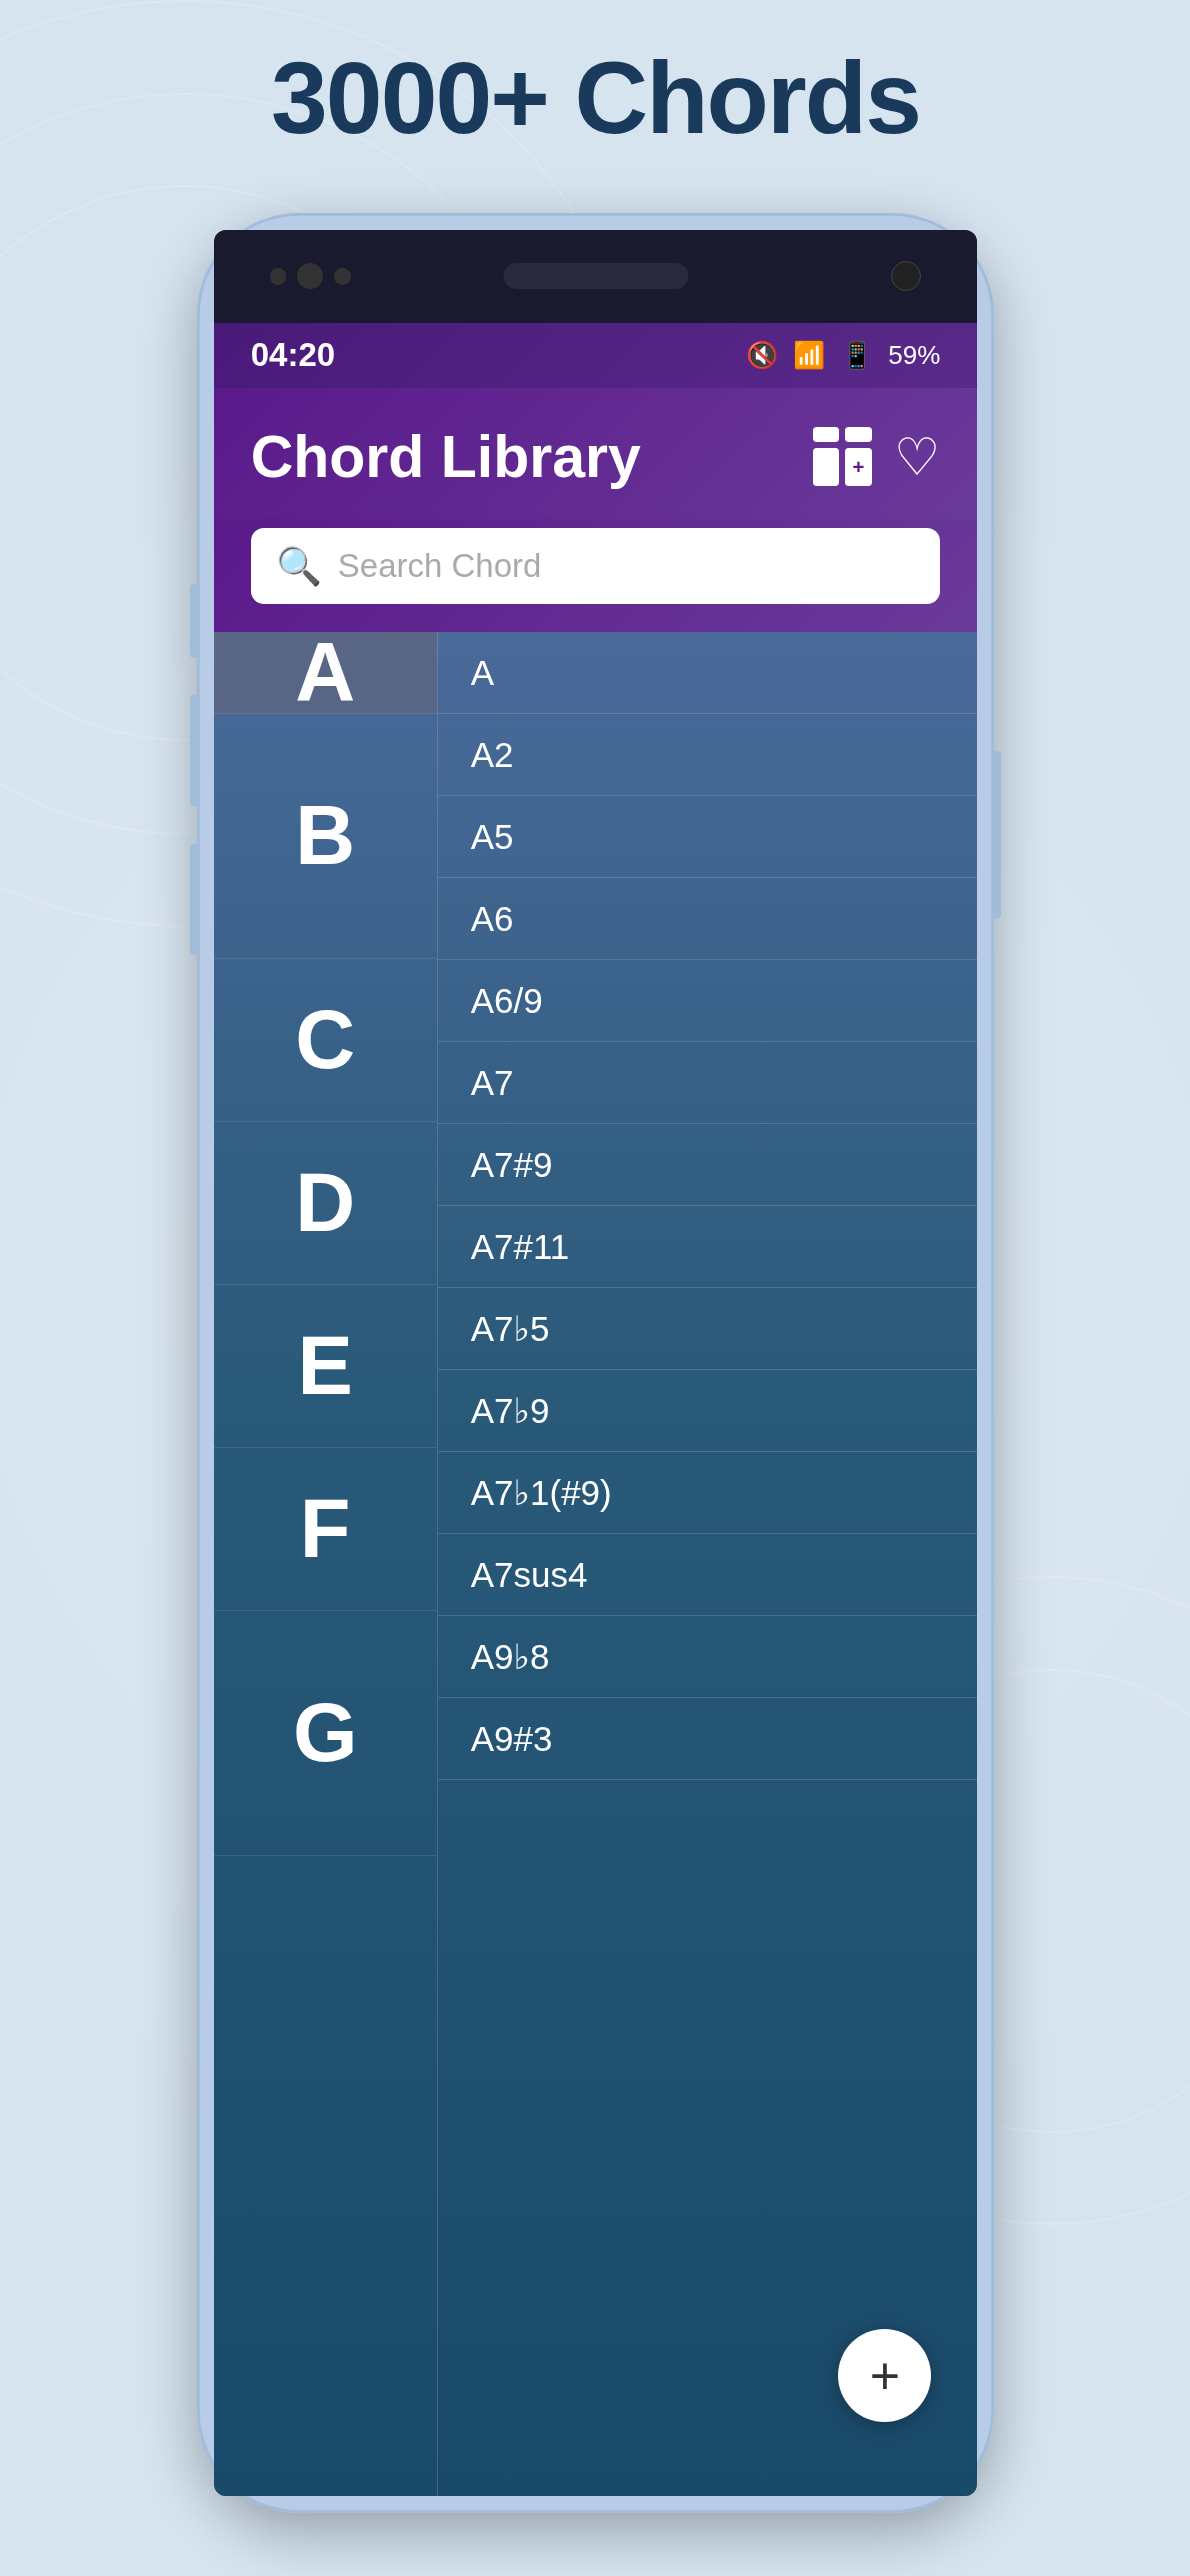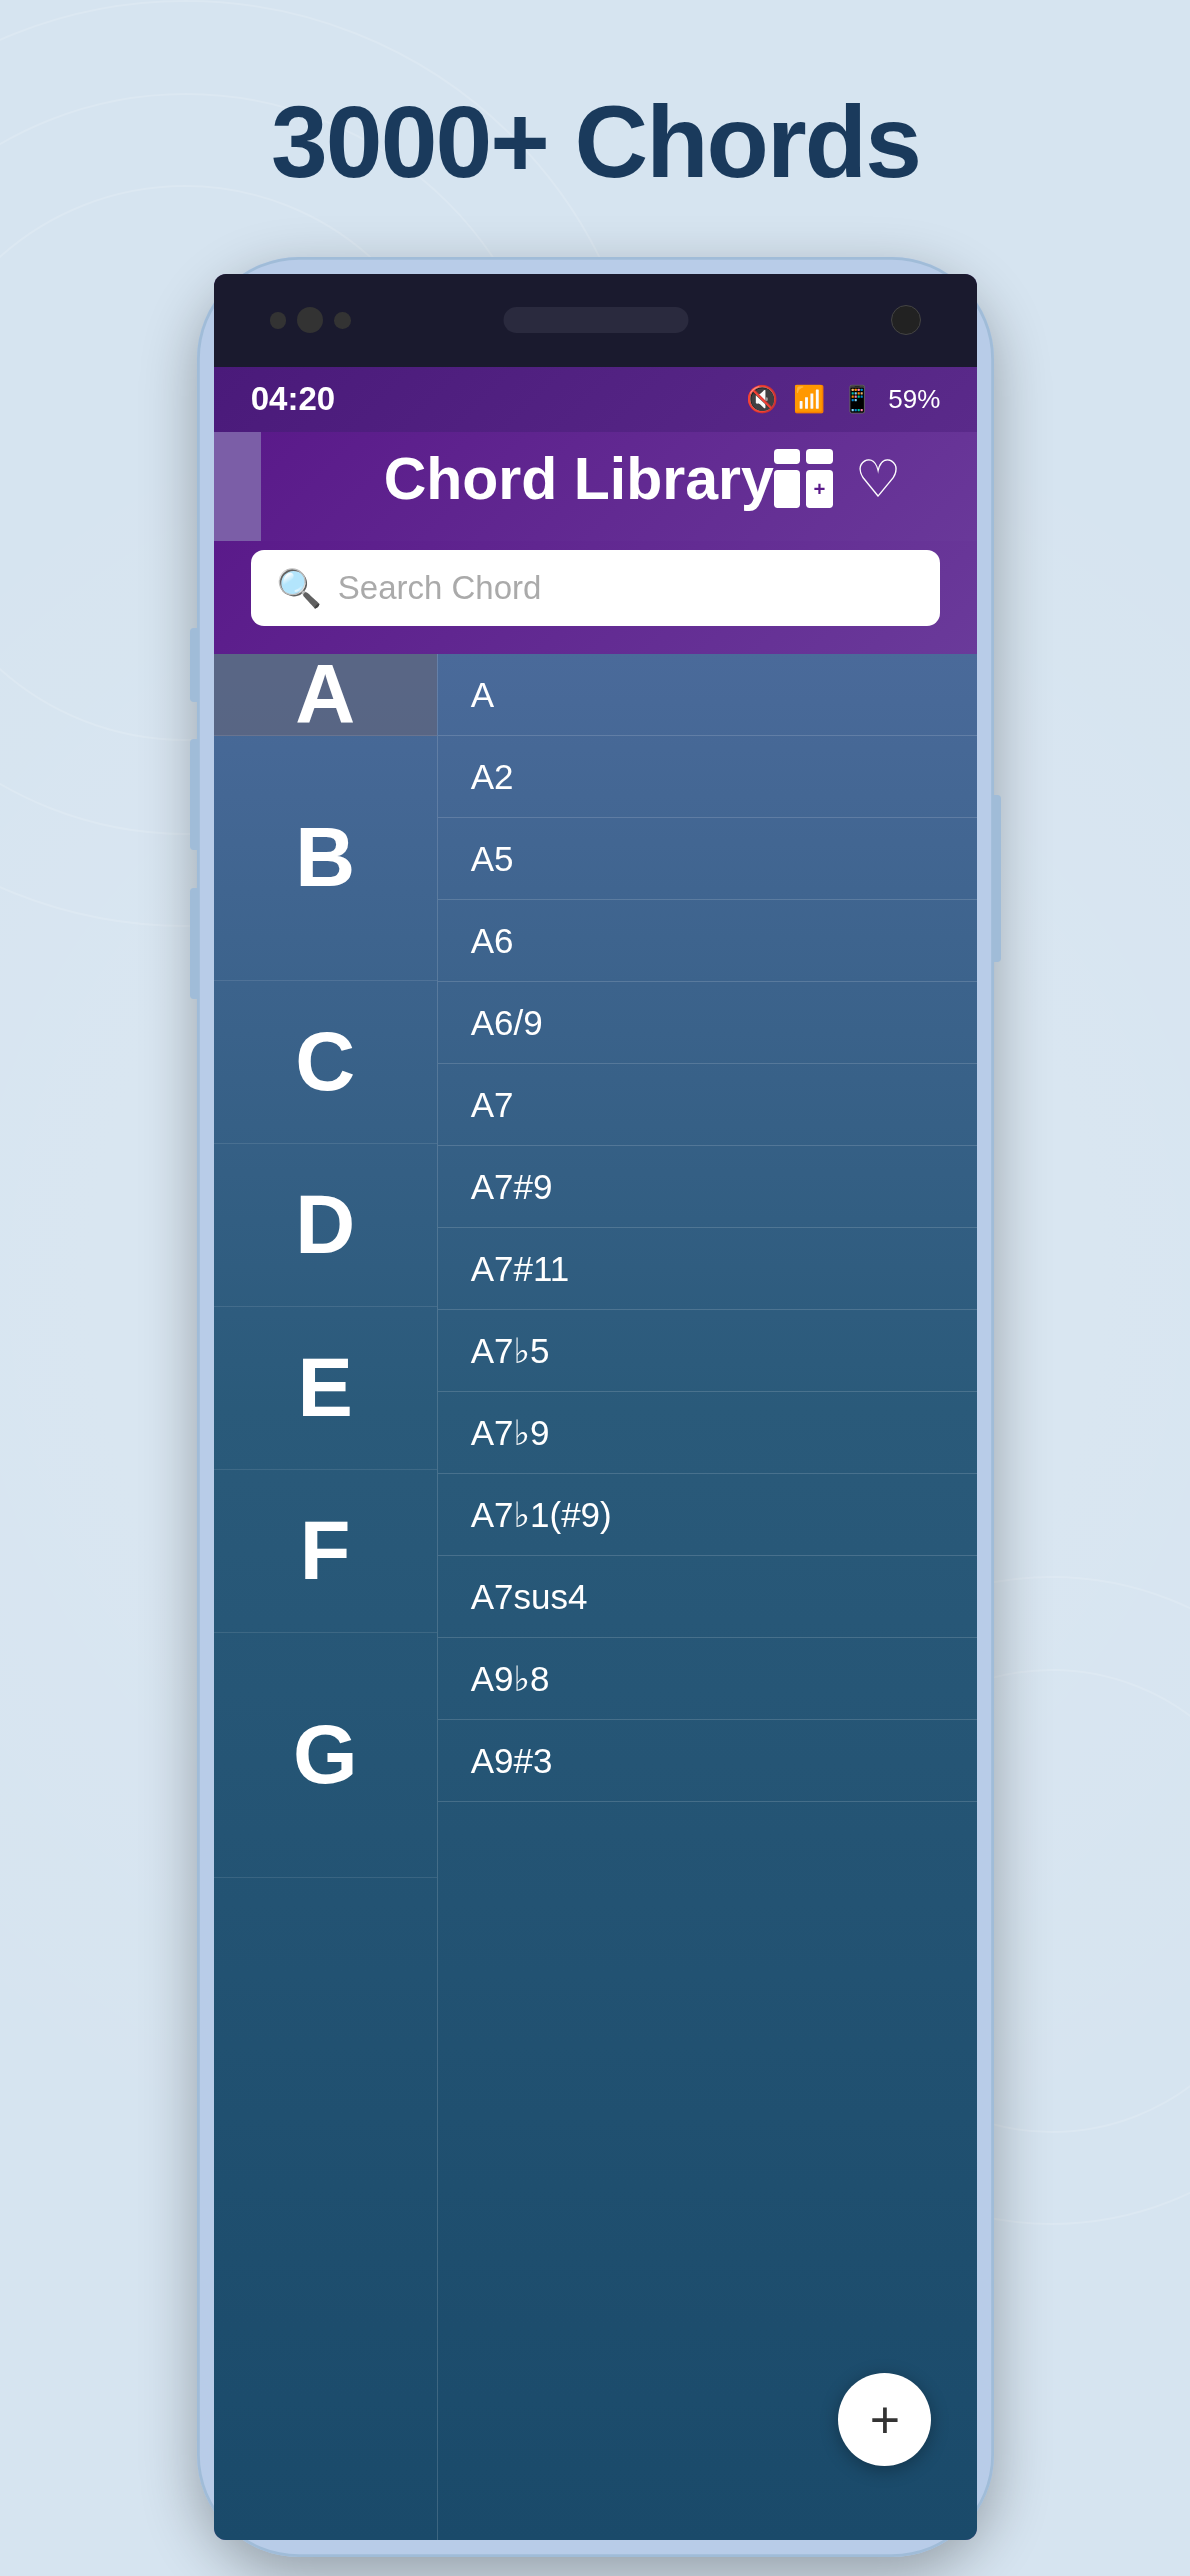--- a/index.html
+++ b/index.html
@@ -23,21 +23,21 @@
       top: 0; left: 0; right: 0; bottom: 0;
       background-image: radial-gradient(circle at 50% 50%, rgba(255,255,255,0.15) 0%, transparent 70%);
       pointer-events: none;
       z-index: 0;
     }
 
     .page-title {
       font-size: 102px;
       font-weight: 900;
       color: #1a3a5c;
-      margin-top: 84px;
+      margin-top: 40px;
       z-index: 1;
       letter-spacing: -1.9px;
     }
 
     
     .phone-frame {
       width: 797px;
       height: 2300px;
       background: #b8cce8;
       border-radius: 102px;
@@ -130,25 +130,24 @@
       align-items: center;
       gap: 15px;
       color: white;
       font-size: 26px;
     }
 
     
     .app-header {
       width: 100%;
       background: linear-gradient(135deg, #5a1a8a, #6a3a9a);
-      padding: 13px 37px 28px;
-      display: flex;
-      align-items: center;
-      justify-content: center;
-      margin-left: 47px;
+      padding: 35px 37px 28px;
+      display: flex;
+      align-items: center;
+      justify-content: space-between;
     }
 
     .app-title {
       color: white;
       font-size: 59px;
       font-weight: 900;
     }
 
     .header-icons {
       display: flex;

